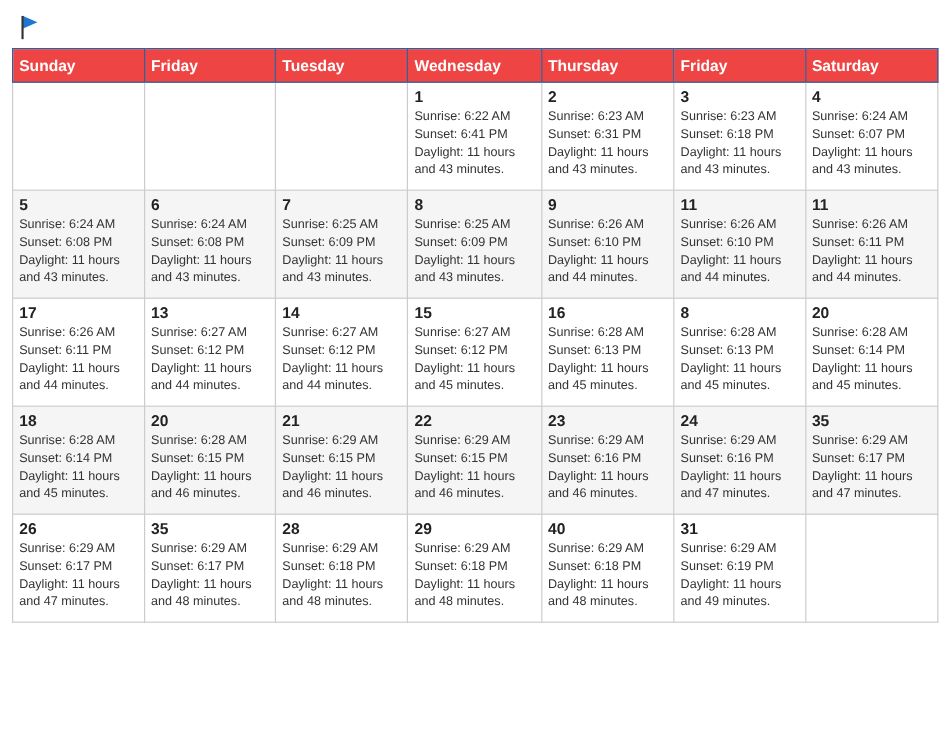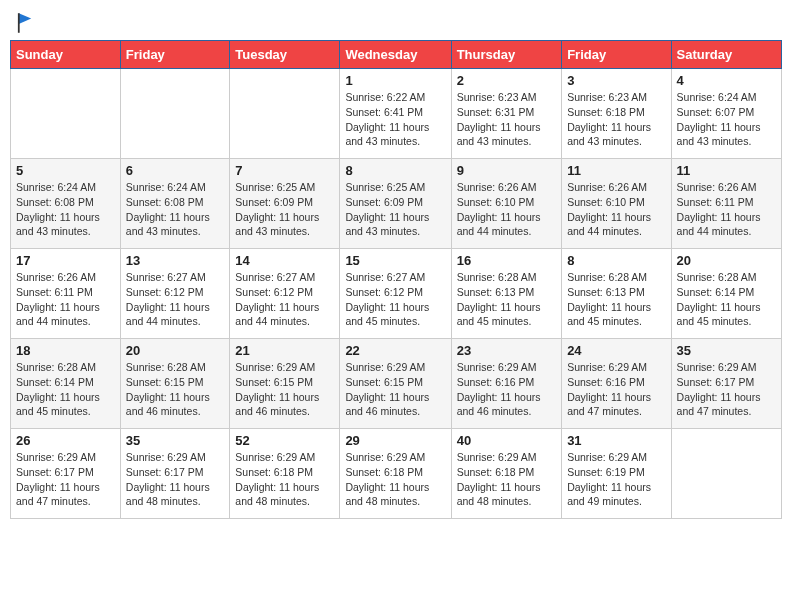--- a/index.html
+++ b/index.html
@@ -285,21 +285,21 @@
 Sunset: 6:17 PM
 Daylight: 11 hours and 47 minutes.</div>
         </td>
         <td>
           <span class="day-num">35</span>
           <div class="day-info">Sunrise: 6:29 AM
 Sunset: 6:17 PM
 Daylight: 11 hours and 48 minutes.</div>
         </td>
         <td>
-          <span class="day-num">52</span>
+          <span class="day-num">28</span>
           <div class="day-info">Sunrise: 6:29 AM
 Sunset: 6:18 PM
 Daylight: 11 hours and 48 minutes.</div>
         </td>
         <td>
           <span class="day-num">29</span>
           <div class="day-info">Sunrise: 6:29 AM
 Sunset: 6:18 PM
 Daylight: 11 hours and 48 minutes.</div>
         </td>

